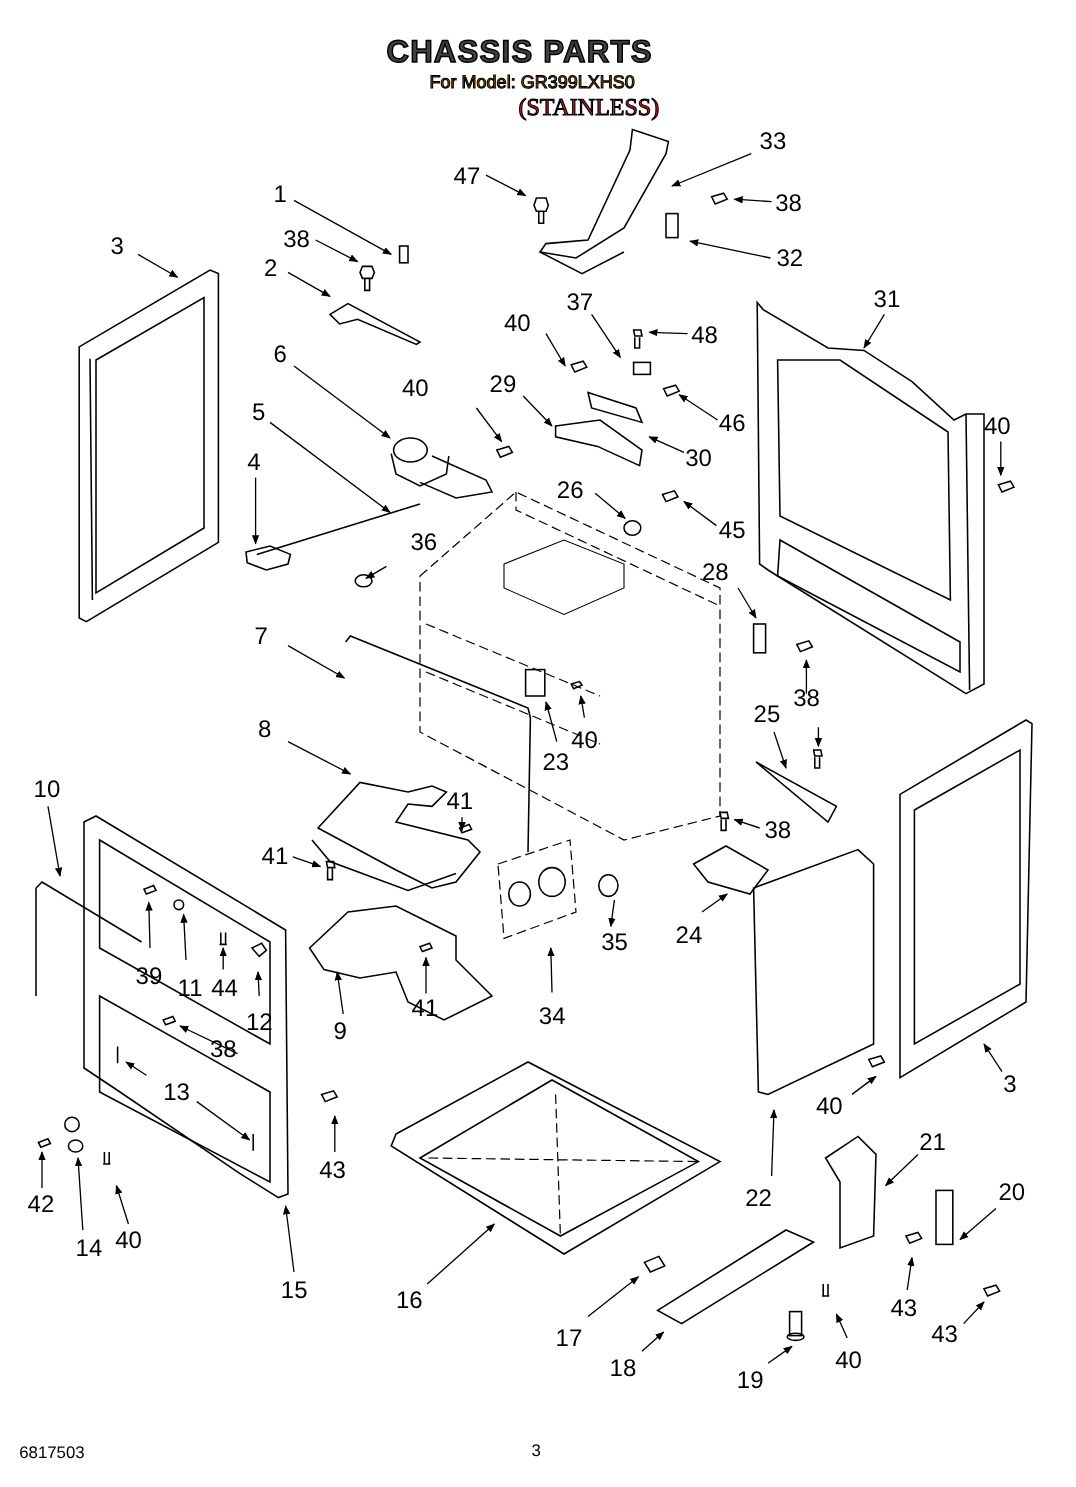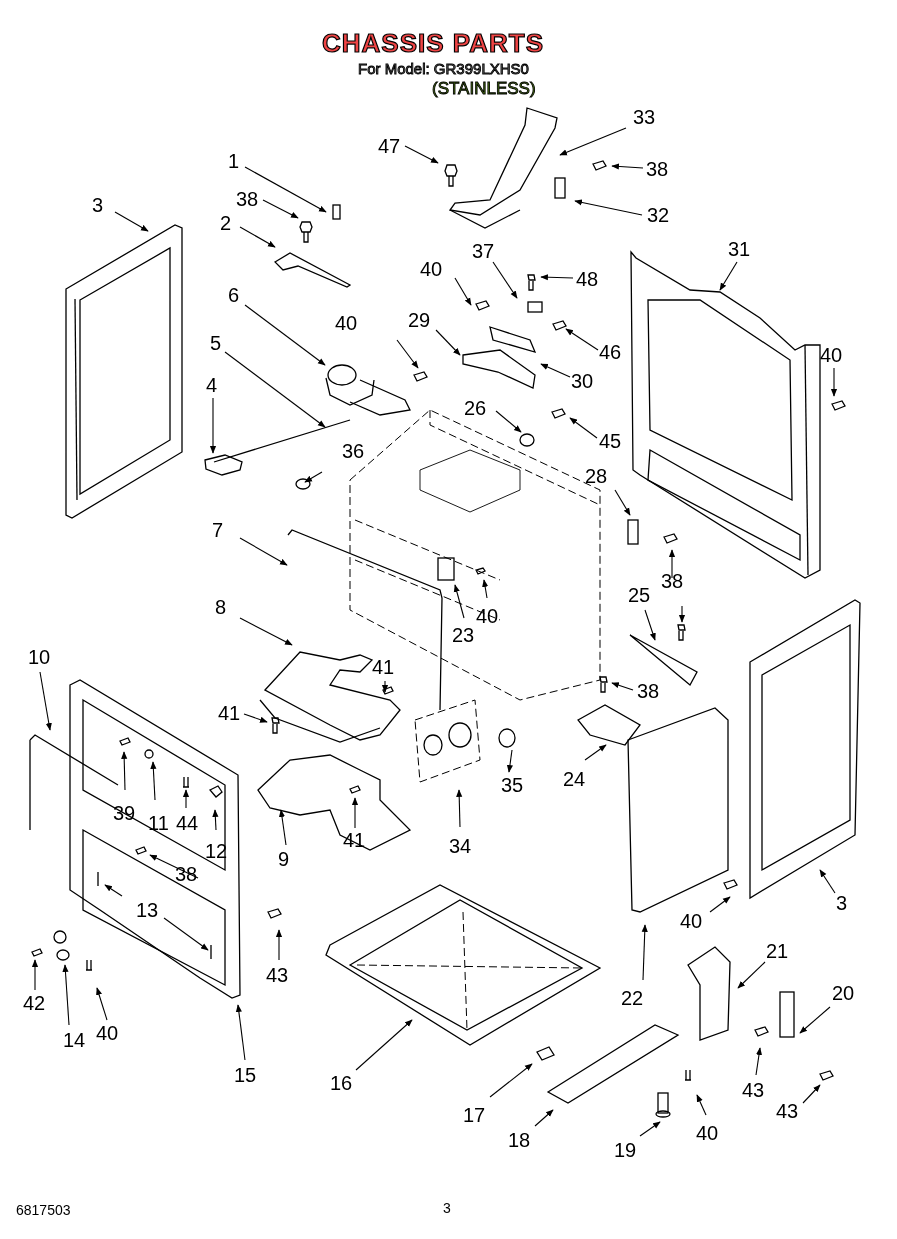--- a/index.html
+++ b/index.html
@@ -1,19 +1,19 @@
 <!DOCTYPE html>
 <html><head>
 <meta charset="utf-8">
 <style>
   html, body { margin: 0; padding: 0; background: #ffffff; }
   body { width: 897px; height: 1239px; position: relative; overflow: hidden; font-family: "Liberation Sans", sans-serif; color: #000; }
-  .title { position: absolute; left: 322px; top: 28px; font-size: 26px; font-weight: bold; letter-spacing: 1px; color: #ef4444; -webkit-text-stroke: 1.2px #000; font-family: "Liberation Sans", sans-serif; }
-  .model { position: absolute; left: 358px; top: 60px; font-size: 15px; color: #737373; -webkit-text-stroke: 0.9px #000; font-family: "Liberation Sans", sans-serif; }
-  .finish { position: absolute; left: 432px; top: 79px; font-size: 17px; color: #4d7c0f; -webkit-text-stroke: 0.9px #000; font-family: Liberation Sans, sans-serif; }
+  .title { position: absolute; left: 322px; top: 28px; font-size: 26px; font-weight: bold; letter-spacing: 1px; color: #404040; -webkit-text-stroke: 1.2px #000; font-family: "Liberation Sans", sans-serif; }
+  .model { position: absolute; left: 358px; top: 60px; font-size: 15px; color: #a16207; -webkit-text-stroke: 0.9px #000; font-family: "Liberation Sans", sans-serif; }
+  .finish { position: absolute; left: 432px; top: 79px; font-size: 20px; color: #b91c1c; -webkit-text-stroke: 0.9px #000; font-family: Liberation Serif, serif; }
   .footer-left { position: absolute; left: 16px; top: 1202px; font-size: 14px; font-family: "Liberation Sans", sans-serif; }
   .footer-page { position: absolute; left: 443px; top: 1200px; font-size: 14px; font-family: "Liberation Sans", sans-serif; }
   svg#diagram { position: absolute; left: 0; top: 0; width: 897px; height: 1239px; }
   .lbl { font-family: "Liberation Sans", sans-serif; font-size: 20px; fill: #000; }
   .part { fill: none; stroke: #000; stroke-width: 1.3; }
   .part-thin { fill: none; stroke: #000; stroke-width: 0.9; }
   .dash { fill: none; stroke: #000; stroke-width: 1; stroke-dasharray: 8 4; }
   .leader { stroke: #000; stroke-width: 1.1; fill: none; }
 </style>
 </head>

